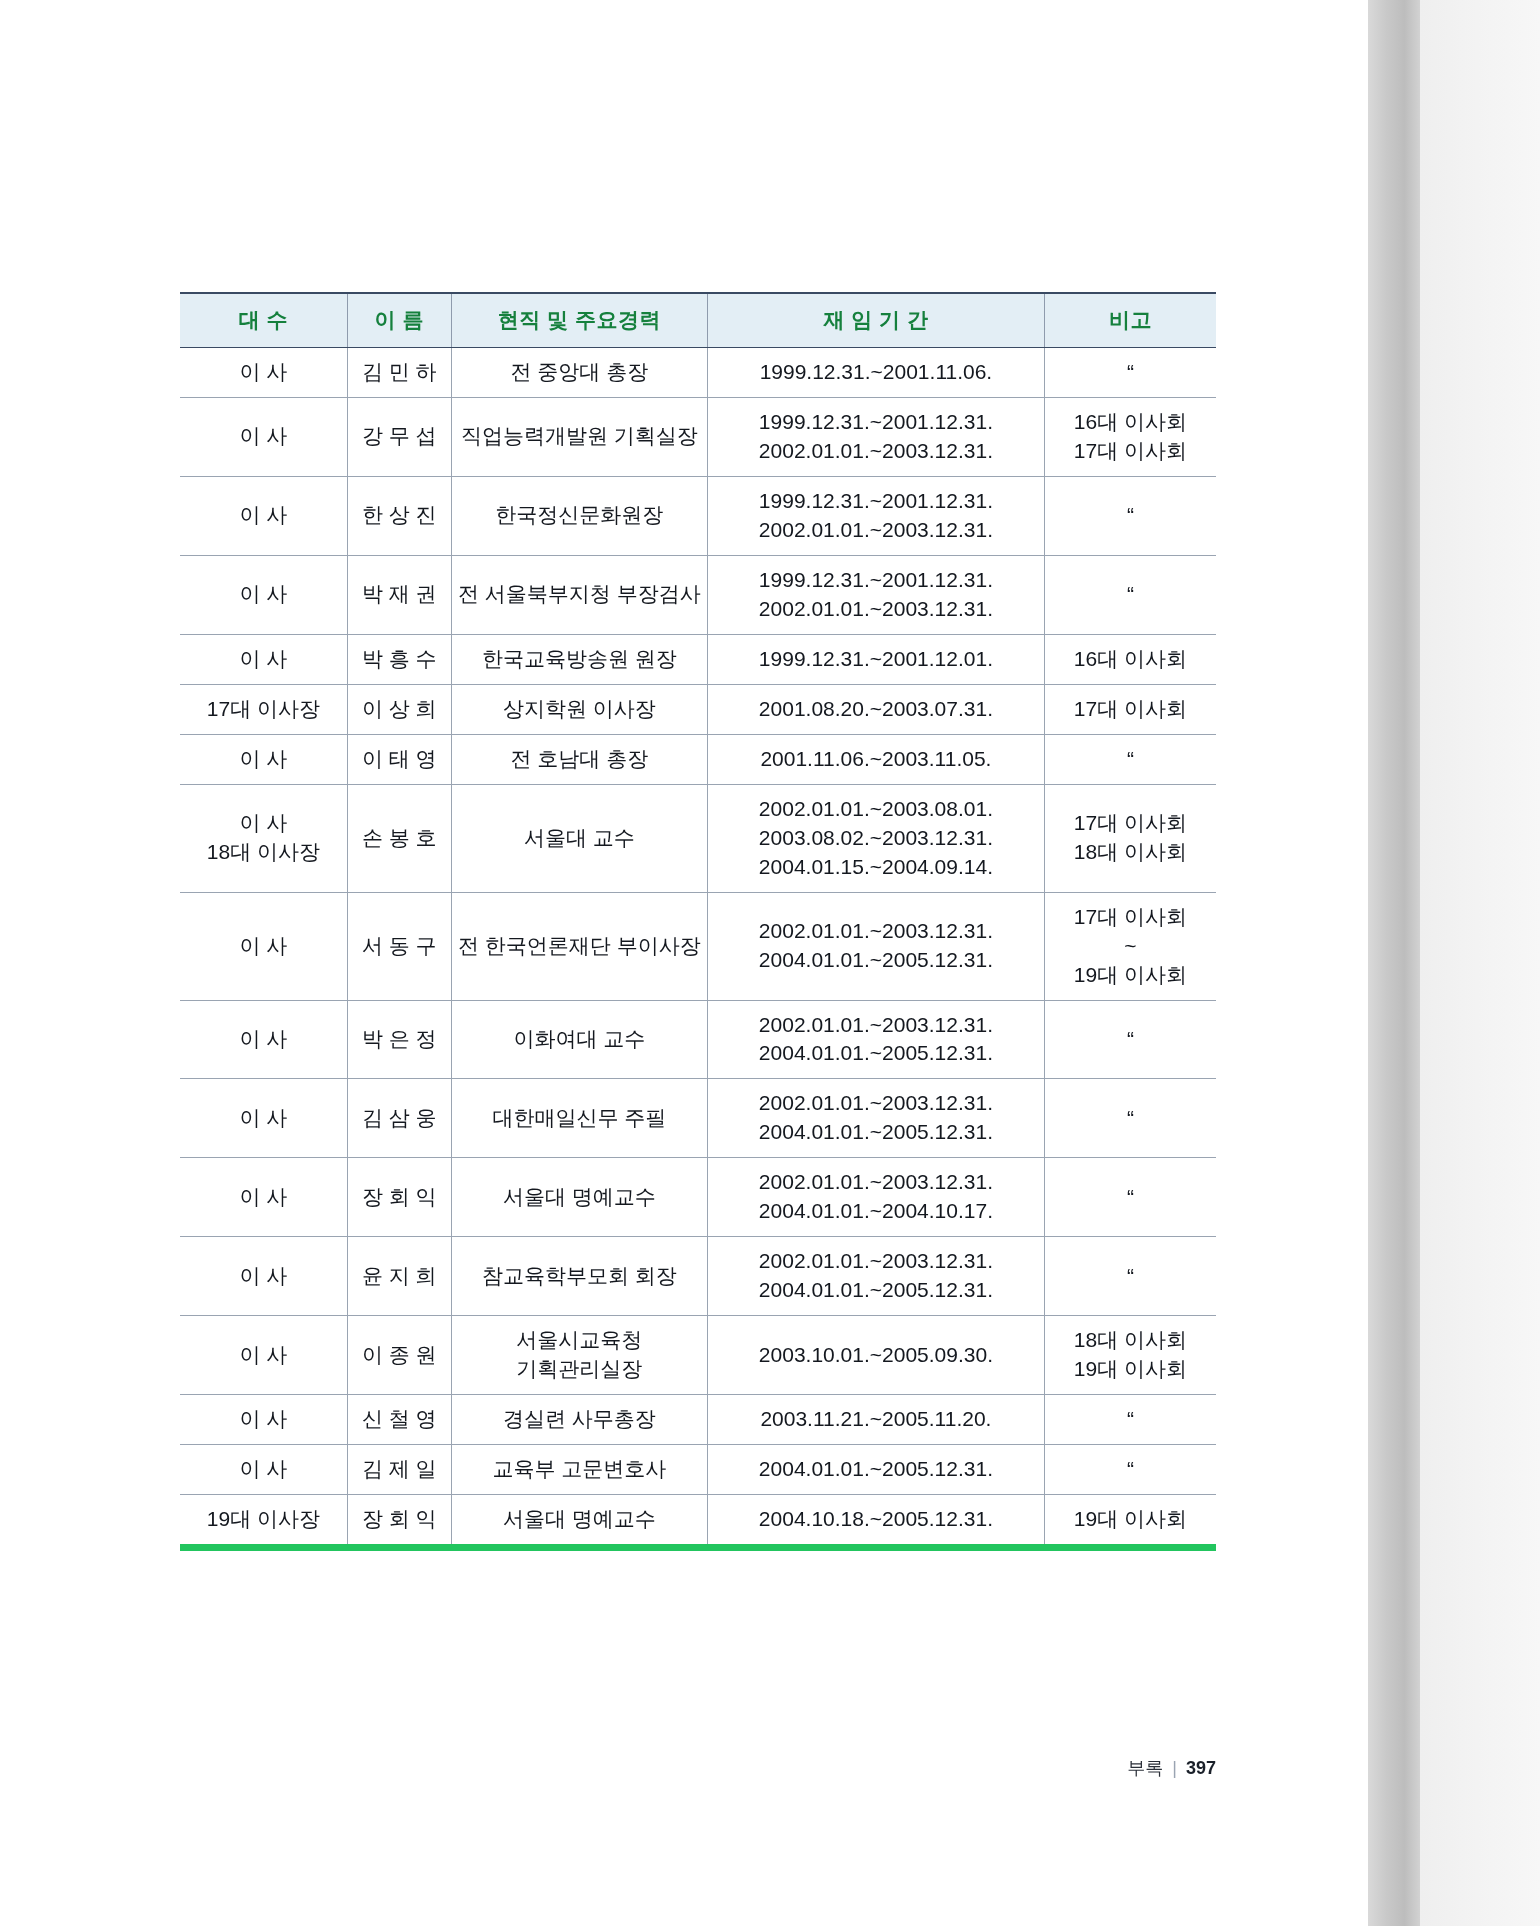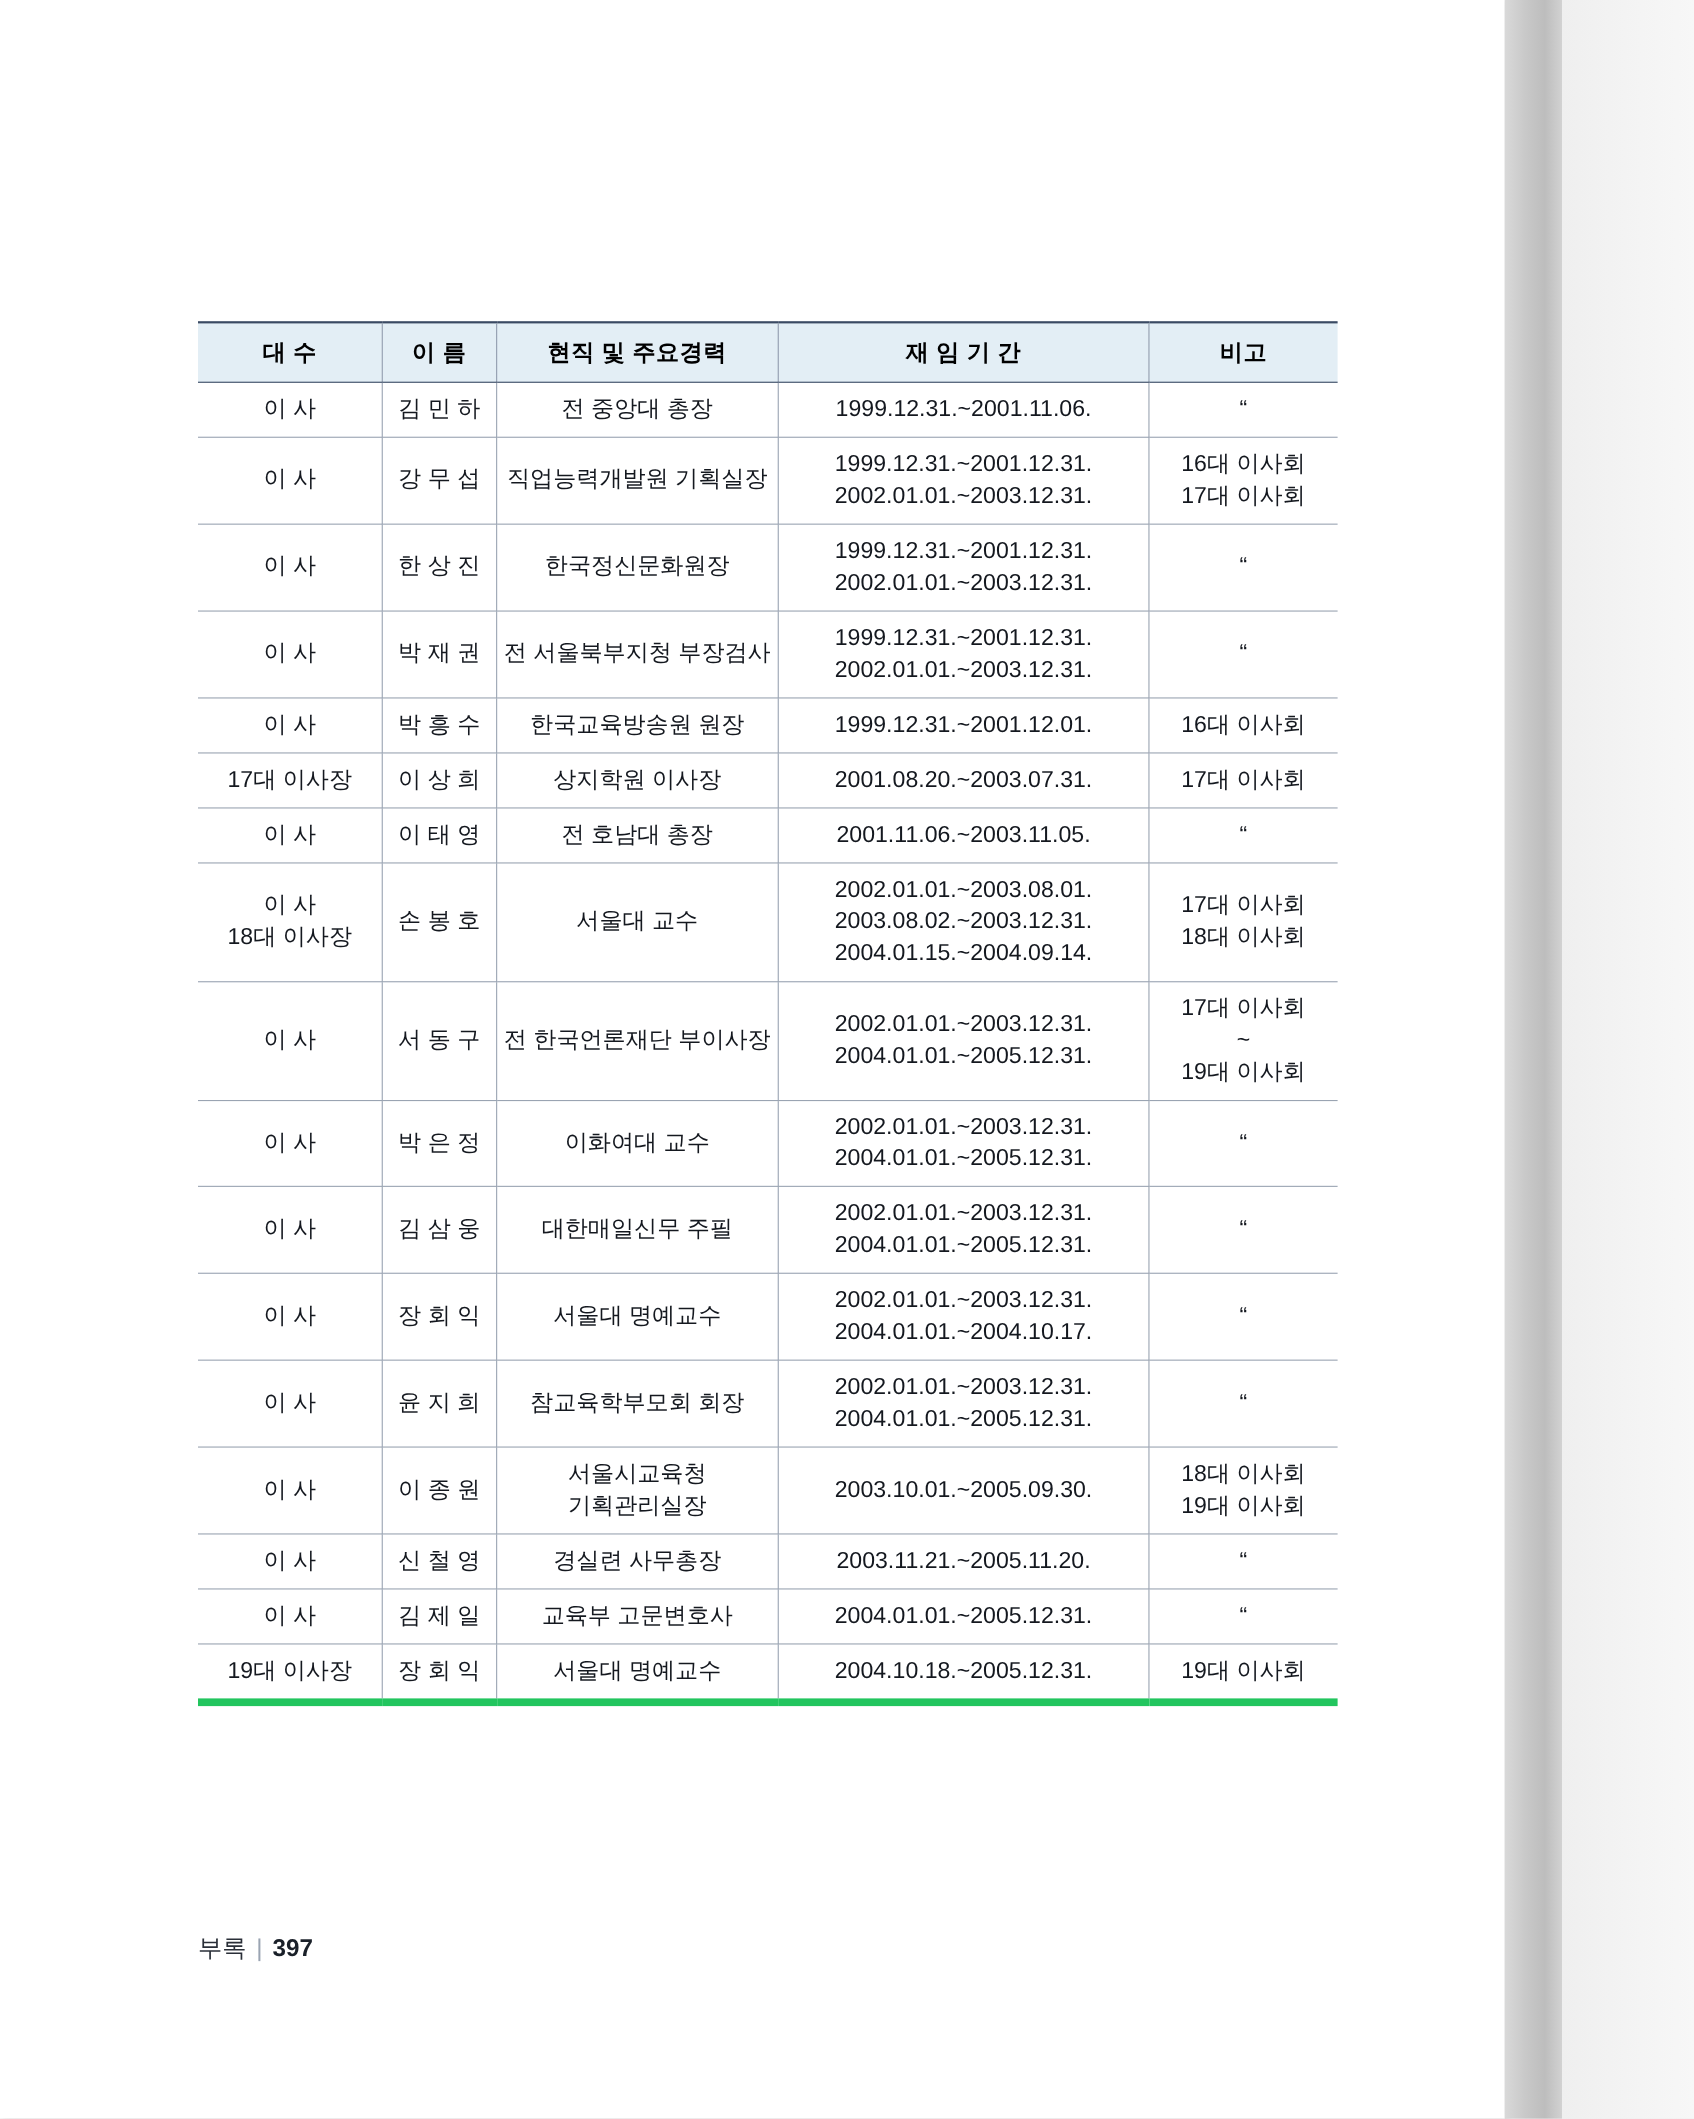--- a/index.html
+++ b/index.html
@@ -70,21 +70,21 @@
   table.board-table col.c5 { width: 162px; }
 
   table.board-table thead th {
     background: #e3eef5;
     border-top: 2px solid #3a4a63;
     border-bottom: 1.5px solid #3a4a63;
     border-left: 1px solid #8f9bad;
     border-right: 1px solid #8f9bad;
     font-size: 21px;
     font-weight: bold;
-    color: #000000;
+    color: #15803d;
     padding: 12px 4px 13px 4px;
     letter-spacing: 0.5px;
   }
   table.board-table thead th:first-child { border-left: none; }
   table.board-table thead th:last-child { border-right: none; }
 
   table.board-table tbody td {
     border-bottom: 1px solid #9aa4b2;
     border-left: 1px solid #9aa4b2;
     border-right: 1px solid #9aa4b2;
@@ -105,21 +105,22 @@
   td.ditto {
     font-size: 24px;
     letter-spacing: 0;
   }
 
   .footer {
     position: absolute;
     left: 180px;
     top: 1756px;
     width: 1036px;
-    font-size: 22px;
+    text-align: right;
+    font-size: 18px;
     color: #2a2f38;
   }
   .footer .bar {
     display: inline-block;
     margin: 0 9px 0 9px;
     color: #9aa4b2;
   }
   .footer .pg {
     font-weight: bold;
     color: #1a2029;

